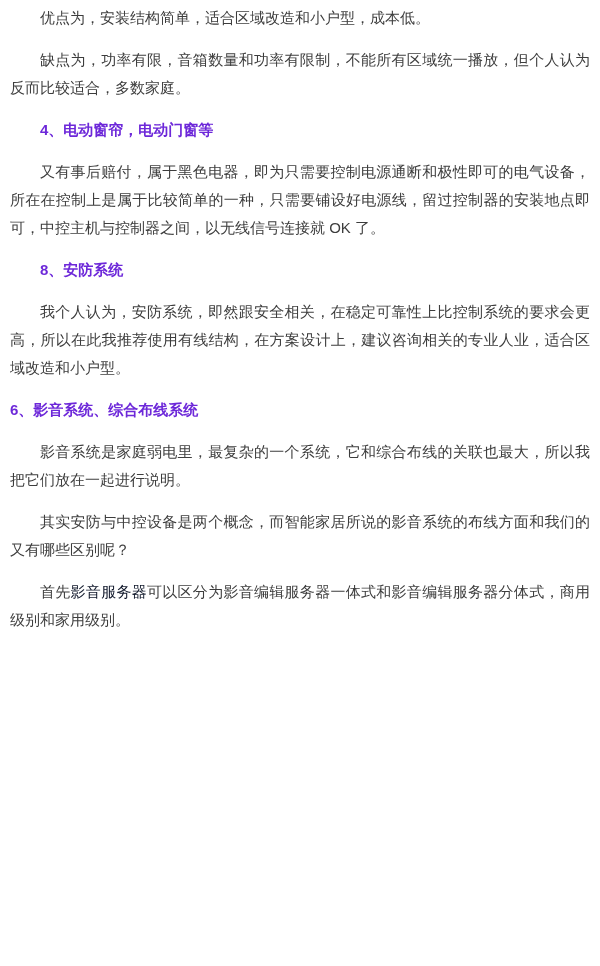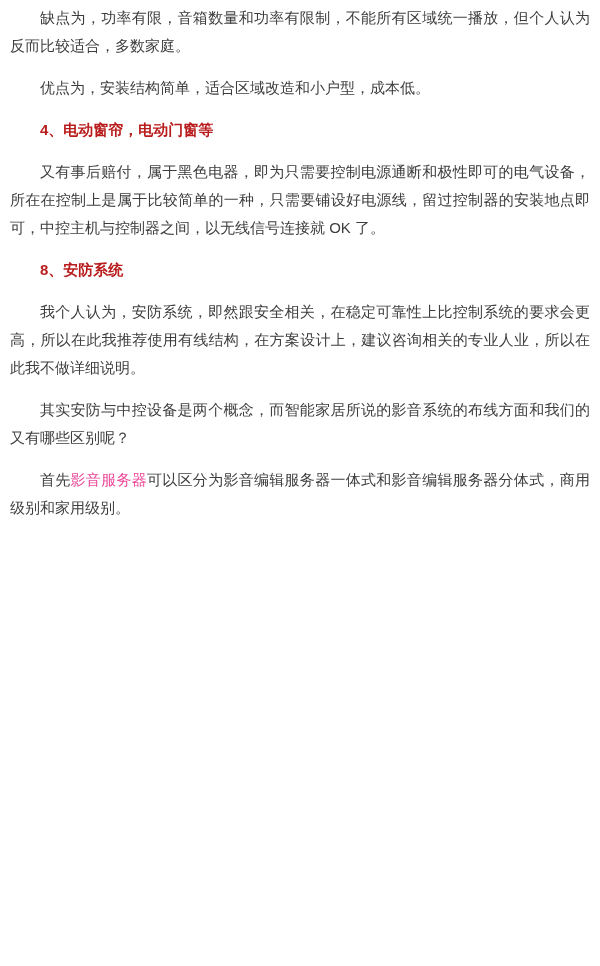--- a/index.html
+++ b/index.html
@@ -23,51 +23,53 @@
     line-height: 28px;
     text-align: justify;
   }
   .para {
     text-indent: 2em;
     font-weight: 400;
     color: #3d3d3d;
   }
   .heading {
     font-weight: 700;
-    color: #b91c1c;
+    color: #6d28d9;
   }
   .heading.indent {
     text-indent: 2em;
   }
   a.inline-link {
-    color: #ec4899;
+    color: #0f172a;
     text-decoration: none;
     cursor: pointer;
   }
 </style>
 </head>
 <body>
 
 <main class="article">
 
+  <p class="para">优点为，安装结构简单，适合区域改造和小户型，成本低。</p>
+
   <p class="para">缺点为，功率有限，音箱数量和功率有限制，不能所有区域统一播放，但个人认为反而比较适合，多数家庭。</p>
-
-  <p class="para">优点为，安装结构简单，适合区域改造和小户型，成本低。</p>
 
   <h3 class="heading indent">4、电动窗帘，电动门窗等</h3>
 
   <p class="para">又有事后赔付，属于黑色电器，即为只需要控制电源通断和极性即可的电气设备，所在在控制上是属于比较简单的一种，只需要铺设好电源线，留过控制器的安装地点即可，中控主机与控制器之间，以无线信号连接就 OK 了。</p>
 
   <h3 class="heading indent">8、安防系统</h3>
 
 
 
-  <p class="para">我个人认为，安防系统，即然跟安全相关，在稳定可靠性上比控制系统的要求会更高，所以在此我推荐使用有线结构，在方案设计上，建议咨询相关的专业人业，所以在此我不做详细说明。</p>
+  <p class="para">我个人认为，安防系统，即然跟安全相关，在稳定可靠性上比控制系统的要求会更高，所以在此我推荐使用有线结构，在方案设计上，建议咨询相关的专业人业，适合区域改造和小户型。</p>
 
 
 
+  <h3 class="heading">6、影音系统、综合布线系统</h3>
 
+  <p class="para">影音系统是家庭弱电里，最复杂的一个系统，它和综合布线的关联也最大，所以我把它们放在一起进行说明。</p>
 
   <p class="para">其实安防与中控设备是两个概念，而智能家居所说的影音系统的布线方面和我们的又有哪些区别呢？</p>
 
   <p class="para"><span>首先</span><a class="inline-link">影音服务器</a><span>可以区分为影音编辑服务器一体式和影音编辑服务器分体式，商用级别和家用级别。</span></p>
 
 </main>
 
 </body></html>

